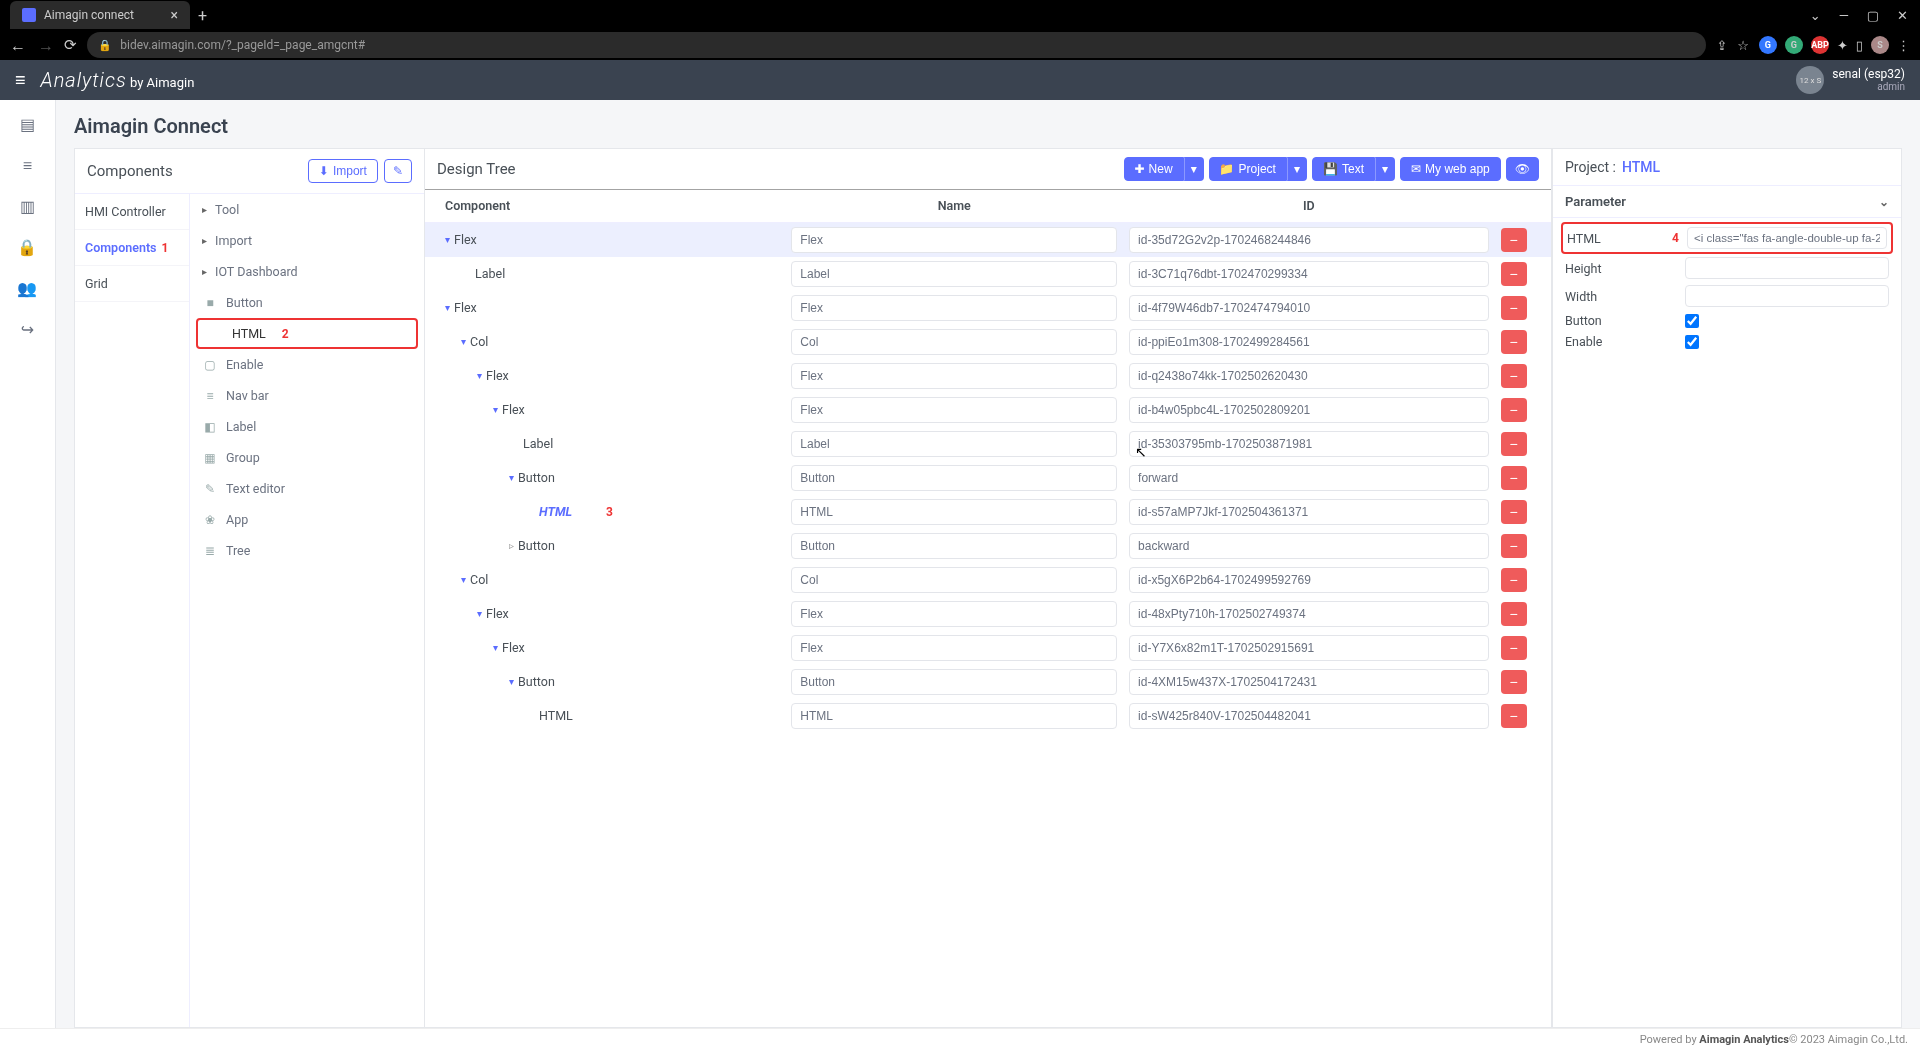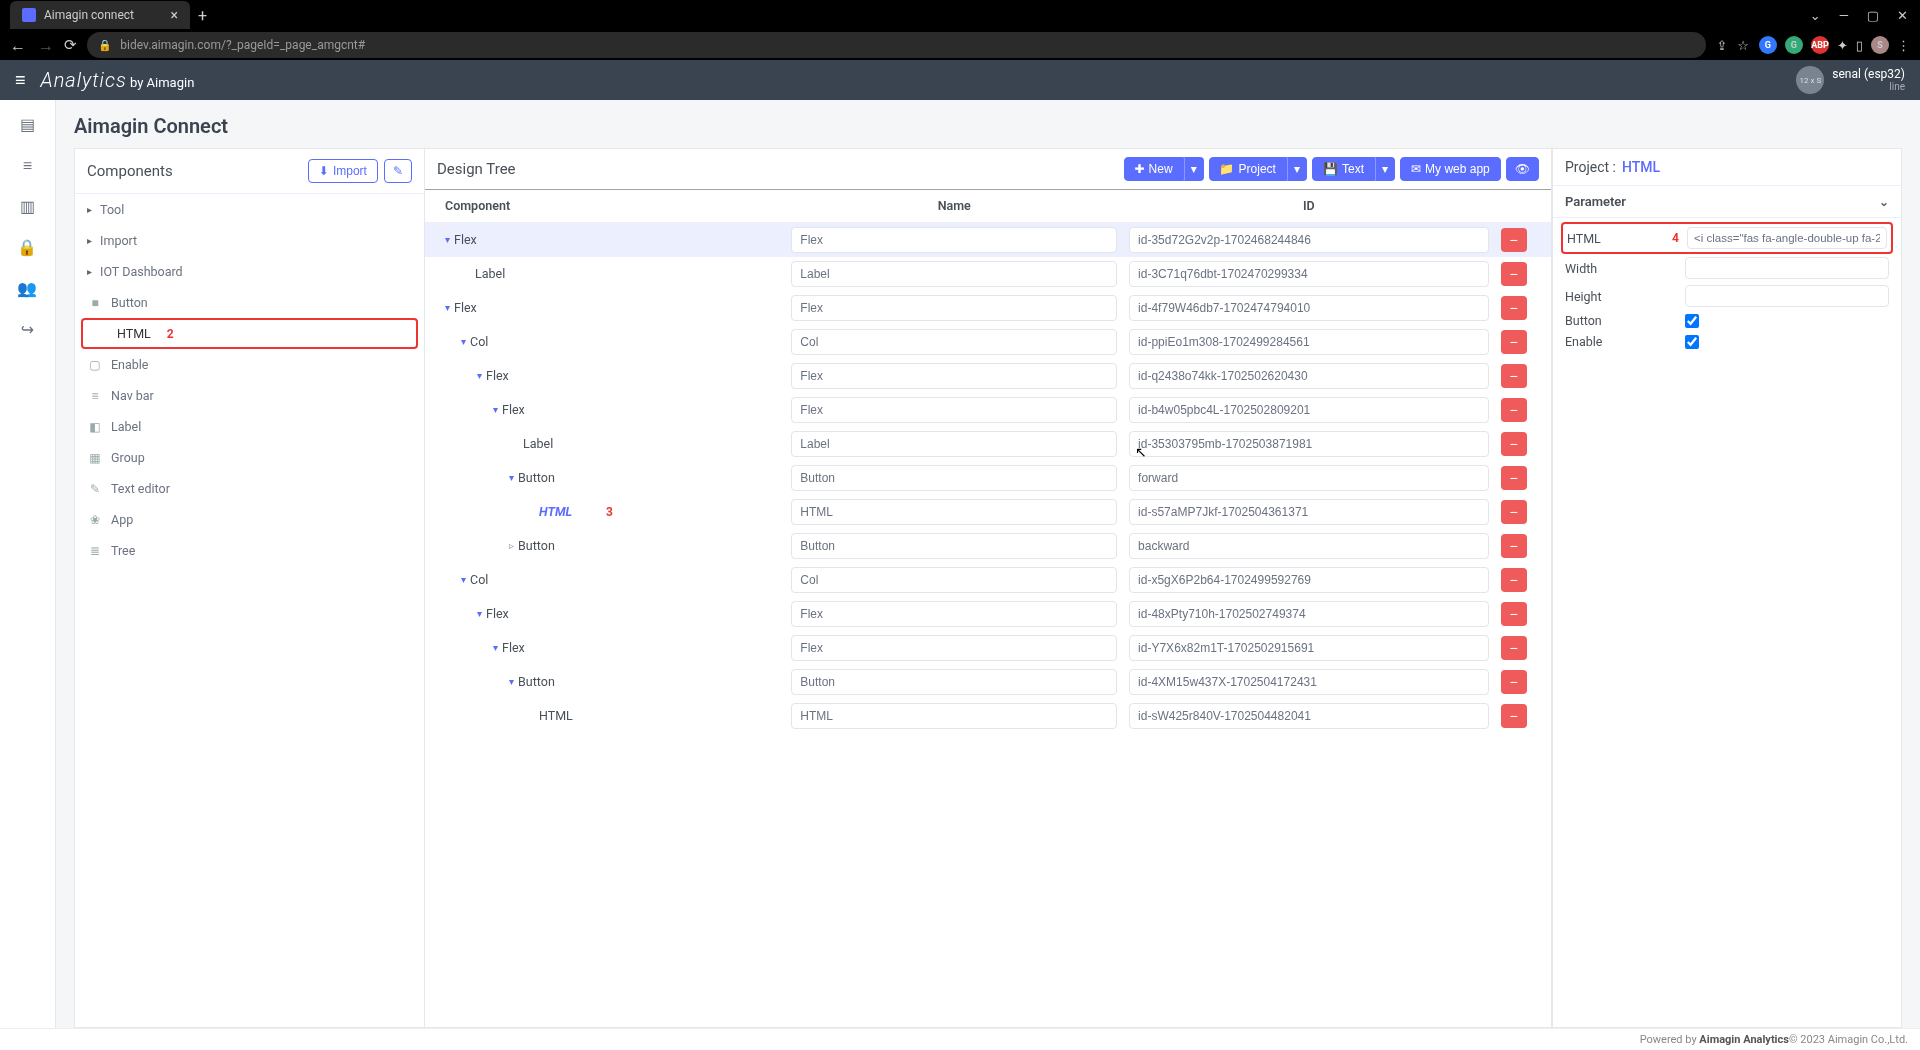--- a/index.html
+++ b/index.html
@@ -158,21 +158,21 @@
 <div class="app-header">
   <span class="burger">≡</span>
   <div>
     <span class="logo">Analytics</span>
     <span class="small">by Aimagin</span>
   </div>
   <div class="user-area">
     <span class="user-avatar">12 x S</span>
     <div class="user-name">
       <div>senal (esp32)</div>
-      <div class="role">line</div>
+      <div class="role">admin</div>
     </div>
   </div>
 </div>
 
 <div class="content-area">
   <div class="left-rail">
     <span class="icon">▤</span>
     <span class="icon">≡</span>
     <span class="icon">▥</span>
     <span class="icon">🔒</span>
@@ -190,20 +190,25 @@
           <span class="title">Components</span>
           <div class="hdr-btns">
             <button class="btn">
                 <span>⬇</span>
                 <span>Import</span>
               </button>
             <button class="btn btn-icon-only">✎</button>
           </div>
         </div>
         <div class="comp-body">
+          <div class="comp-tabs">
+            <div class="comp-tab">HMI Controller</div>
+            <div class="comp-tab active"><span>Components</span><span class="annot">1</span></div>
+            <div class="comp-tab">Grid</div>
+          </div>
           <div class="comp-list">
             <div id="comp-groups">
                 <div class="comp-list-item group">
                   <span class="caret">▸</span>
                   <span>Tool</span>
                 </div>
                 <div class="comp-list-item group">
                   <span class="caret">▸</span>
                   <span>Import</span>
                 </div>
@@ -466,25 +471,25 @@
         <div class="param-header">
           <span>Parameter</span>
           <span class="chev">⌄</span>
         </div>
         <div class="param-rows" id="param-rows">
             <div class="param-row hl">
               <div class="param-label">HTML<span class="annot" style="position:absolute;right:8px">4</span></div>
               <input class="param-input" value="&lt;i class=&quot;fas fa-angle-double-up fa-2x&quot;&gt;&lt;/i&gt;" style="">
             </div>
             <div class="param-row">
+              <div class="param-label">Height</div>
+              <input class="param-input" value="" style="">
+            </div>
+            <div class="param-row">
               <div class="param-label">Width</div>
-              <input class="param-input" value="" style="">
-            </div>
-            <div class="param-row">
-              <div class="param-label">Height</div>
               <input class="param-input" value="" style="">
             </div>
             <div class="param-row">
               <div class="param-label">Button</div>
               <input type="checkbox" class="param-check" checked="" style="">
             </div>
             <div class="param-row">
               <div class="param-label">Enable</div>
               <input type="checkbox" class="param-check" checked="" style="">
             </div>

